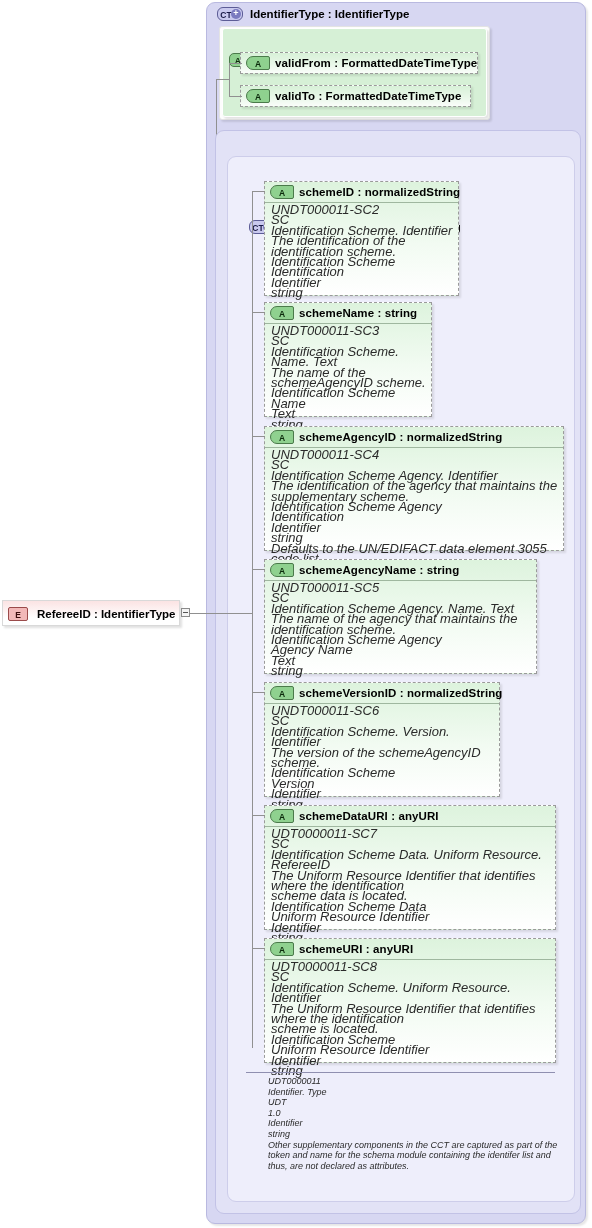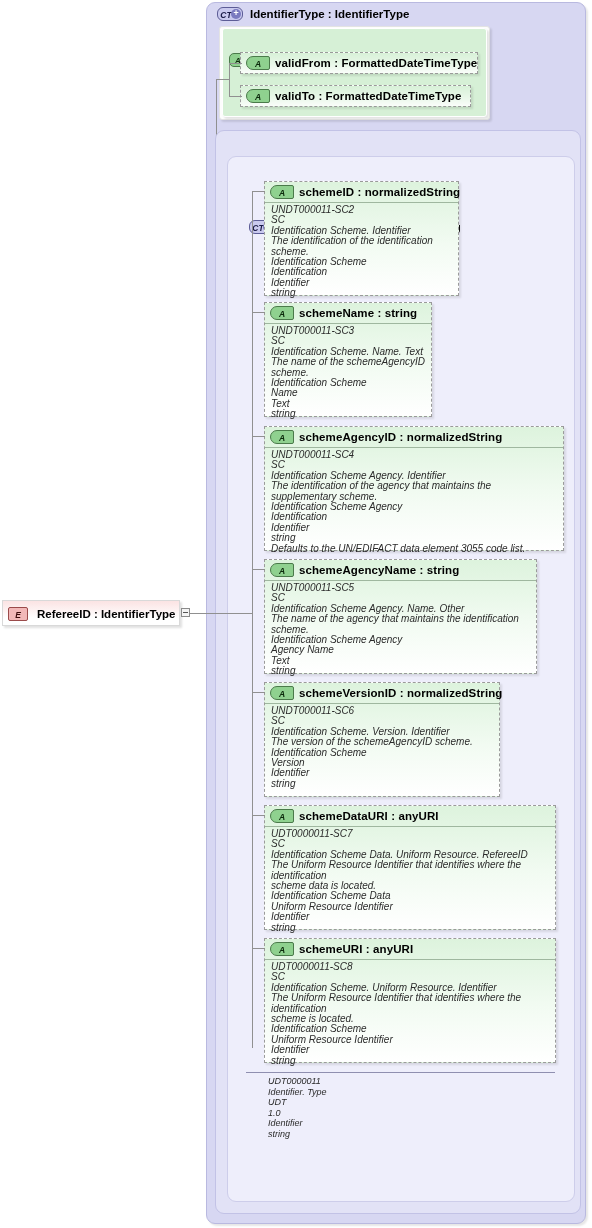--- a/index.html
+++ b/index.html
@@ -55,31 +55,30 @@
   }
   .attr-head{
     position:relative;height:20px;line-height:20px;
     padding-left:34px;
     font-weight:bold;font-size:11.5px;letter-spacing:0.1px;
     white-space:nowrap;color:#000;
   }
   .attr-head.sep{border-bottom:1px solid #9fb79f;}
   .attr-doc{
     padding:2px 5px 3px 6px;
-    font-style:italic;font-size:10px;line-height:10.4px;color:#2a2a2a;
+    font-style:italic;font-size:13px;line-height:10.4px;color:#2a2a2a;
   }
   .attr-doc div{white-space:pre-wrap;}
 
   
   .badge{
     position:absolute;left:5px;top:3px;
     width:24px;height:14px;
     font-size:8.5px;font-weight:bold;line-height:14px;text-align:center;
     box-sizing:border-box;
-    font-style:italic;
   }
   .badge-a{
     background:#8fd18f;
     border:1px solid #4a7a4a;
     border-radius:7px 2px 2px 7px;
     color:#0b2a0b;
   }
   .badge-ag{
     background:#8fd18f;
     border:1px solid #4a7a4a;
@@ -264,21 +263,21 @@
 </div>
 
 <div class="abs attr-box" style="left:264px;top:559px;width:273px;height:115px;">
   <div class="attr-head sep">
     <span class="badge badge-a">A</span>
     <span>schemeAgencyName : string</span>
   </div>
   <div class="attr-doc">
     <div>UNDT000011-SC5</div>
     <div>SC</div>
-    <div>Identification Scheme Agency. Name. Other</div>
+    <div>Identification Scheme Agency. Name. Text</div>
     <div>The name of the agency that maintains the identification scheme.</div>
     <div>Identification Scheme Agency</div>
     <div>Agency Name</div>
     <div>Text</div>
     <div>string</div>
   </div>
 </div>
 
 <div class="abs attr-box" style="left:264px;top:682px;width:236px;height:115px;">
   <div class="attr-head sep">
@@ -350,20 +349,23 @@
 
 <div class="abs doc-rule" style="left:246px;top:1072px;width:309px;"></div>
 
 <div class="abs bottom-doc" style="left:246px;top:1076px;width:312px;">
   <div>UDT0000011</div>
   <div>Identifier. Type</div>
   <div>UDT</div>
   <div>1.0</div>
   <div>Identifier</div>
   <div>string</div>
+  <div>Other supplementary components in the CCT are captured as part of the
+token and name for the schema module containing the identifer list and
+thus, are not declared as attributes.</div>
 </div>
 
 <div class="abs elem-box" style="left:2px;top:600px;width:178px;height:26px;">
   <div class="inner"></div>
   <div class="elem-label abs" style="inset:0;">
     <span class="badge badge-e" style="top:6px;">E</span>
     <span>RefereeID : IdentifierType</span>
   </div>
 </div>
 

